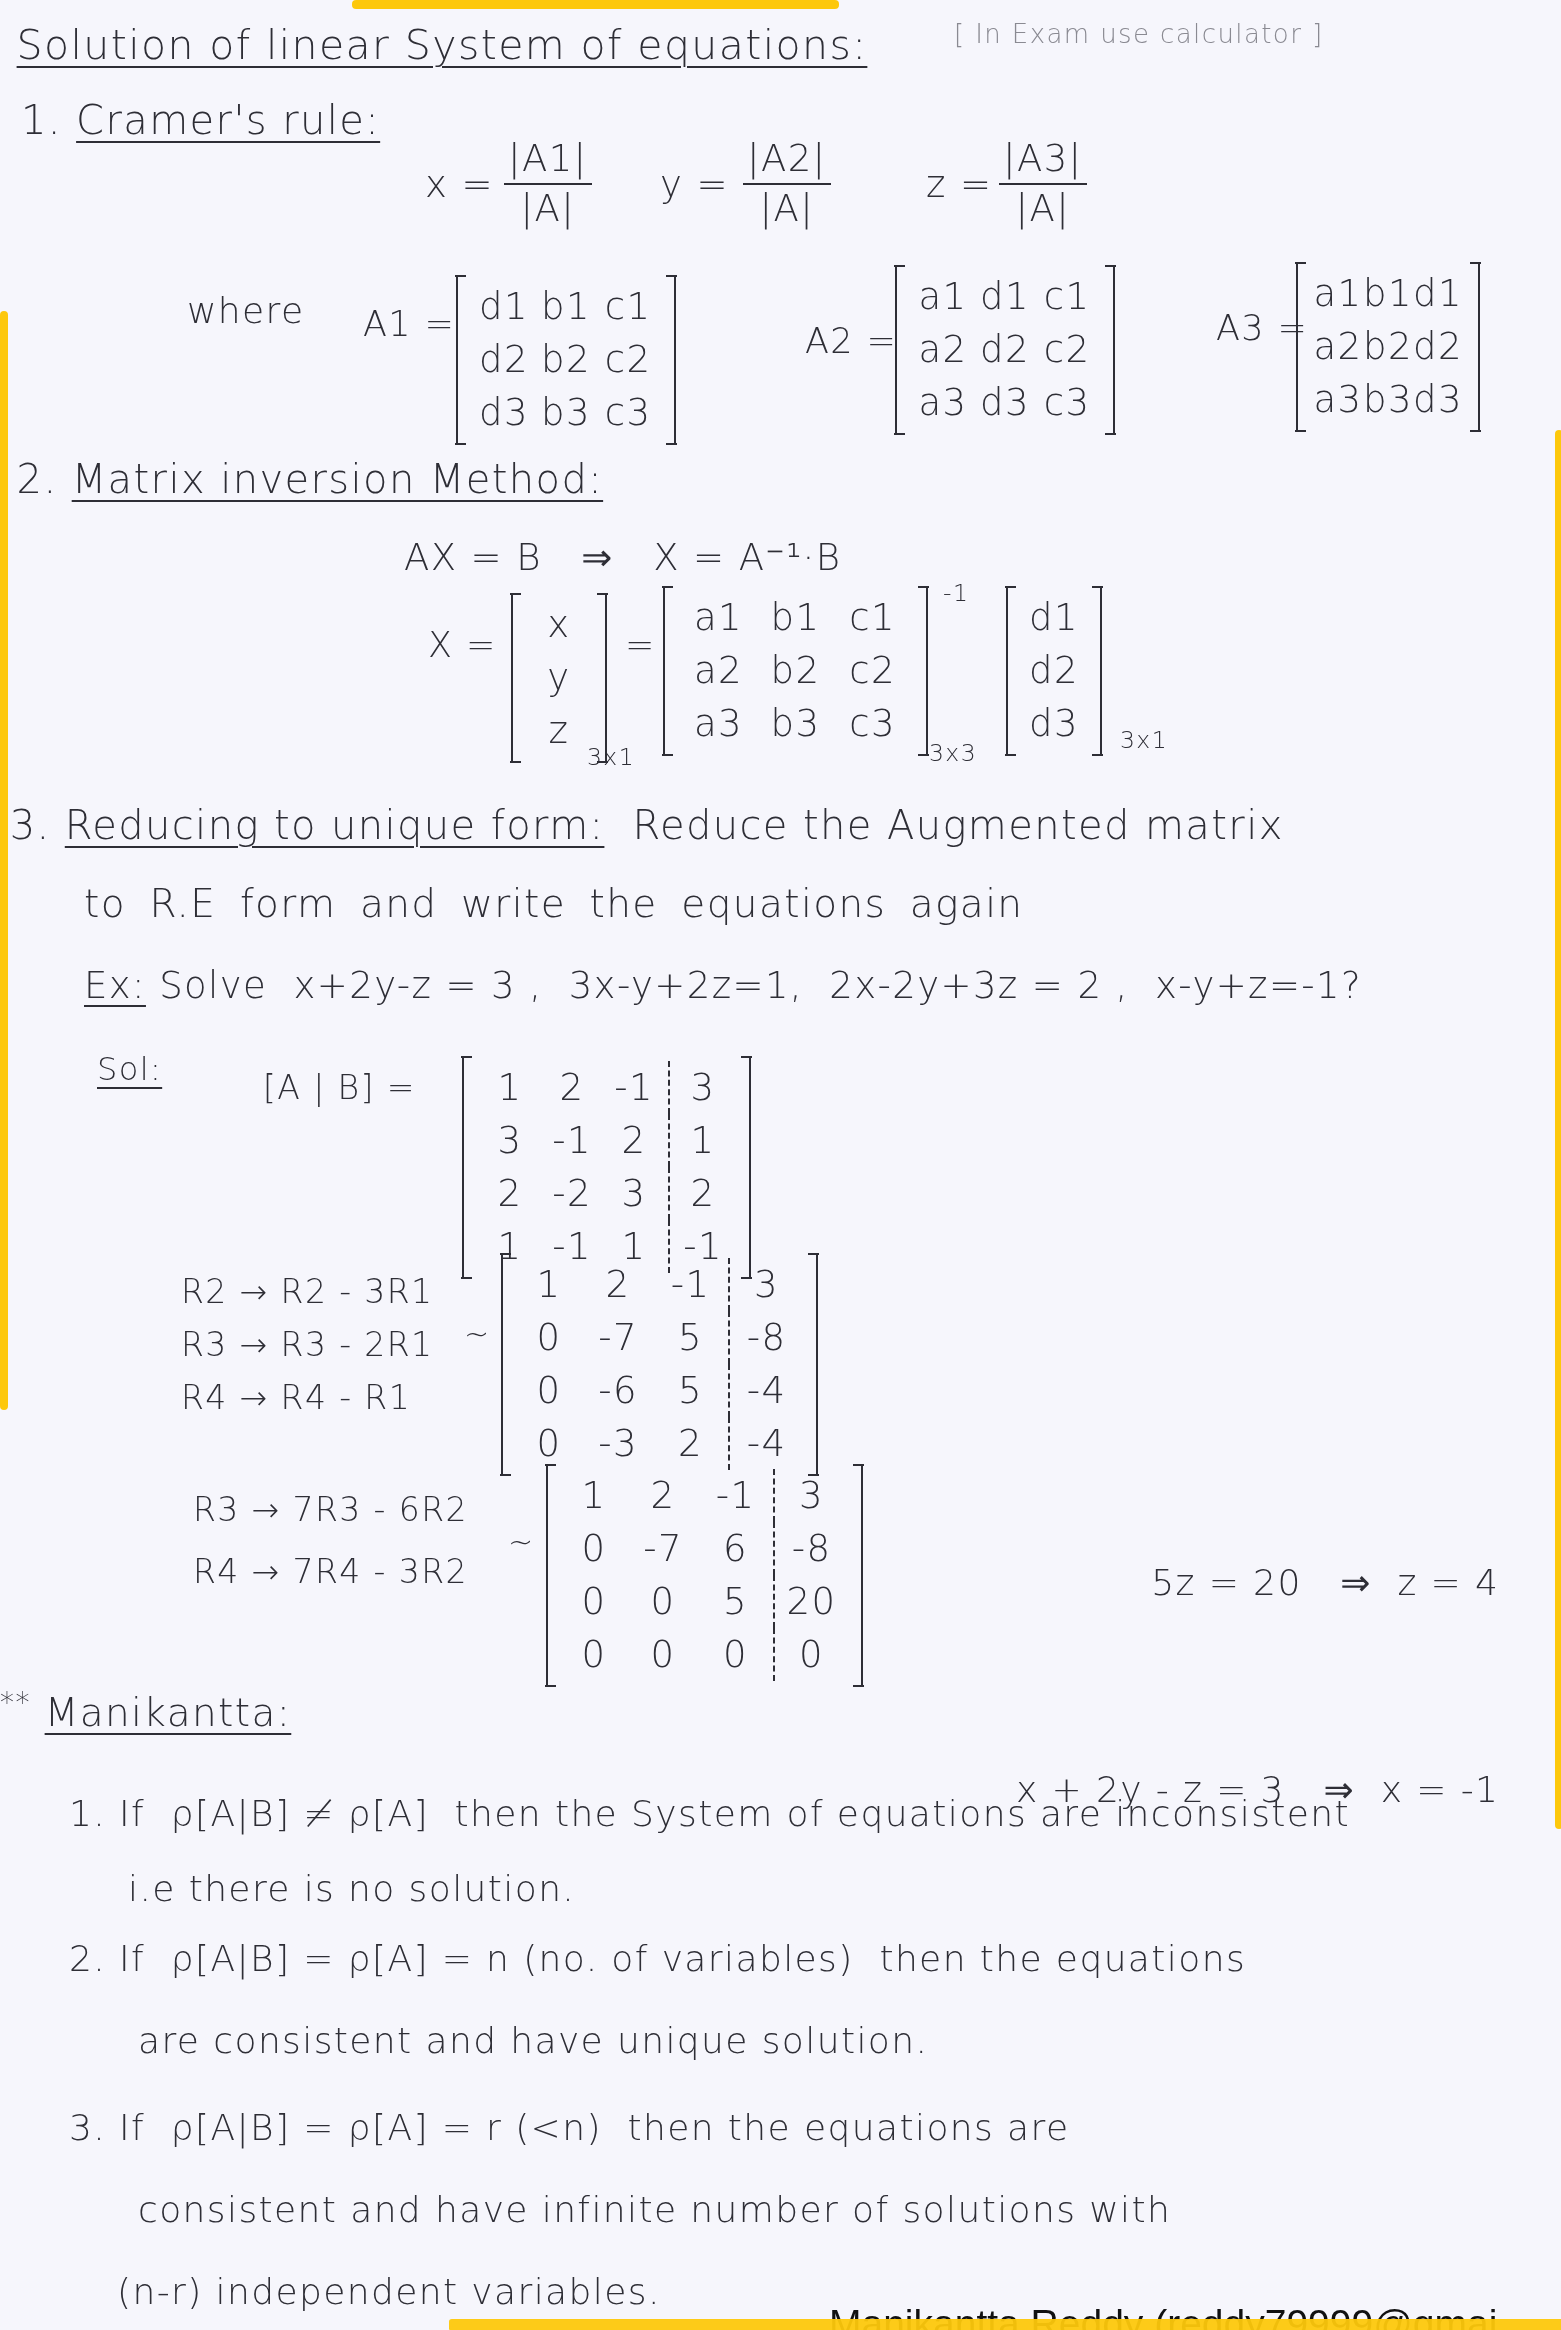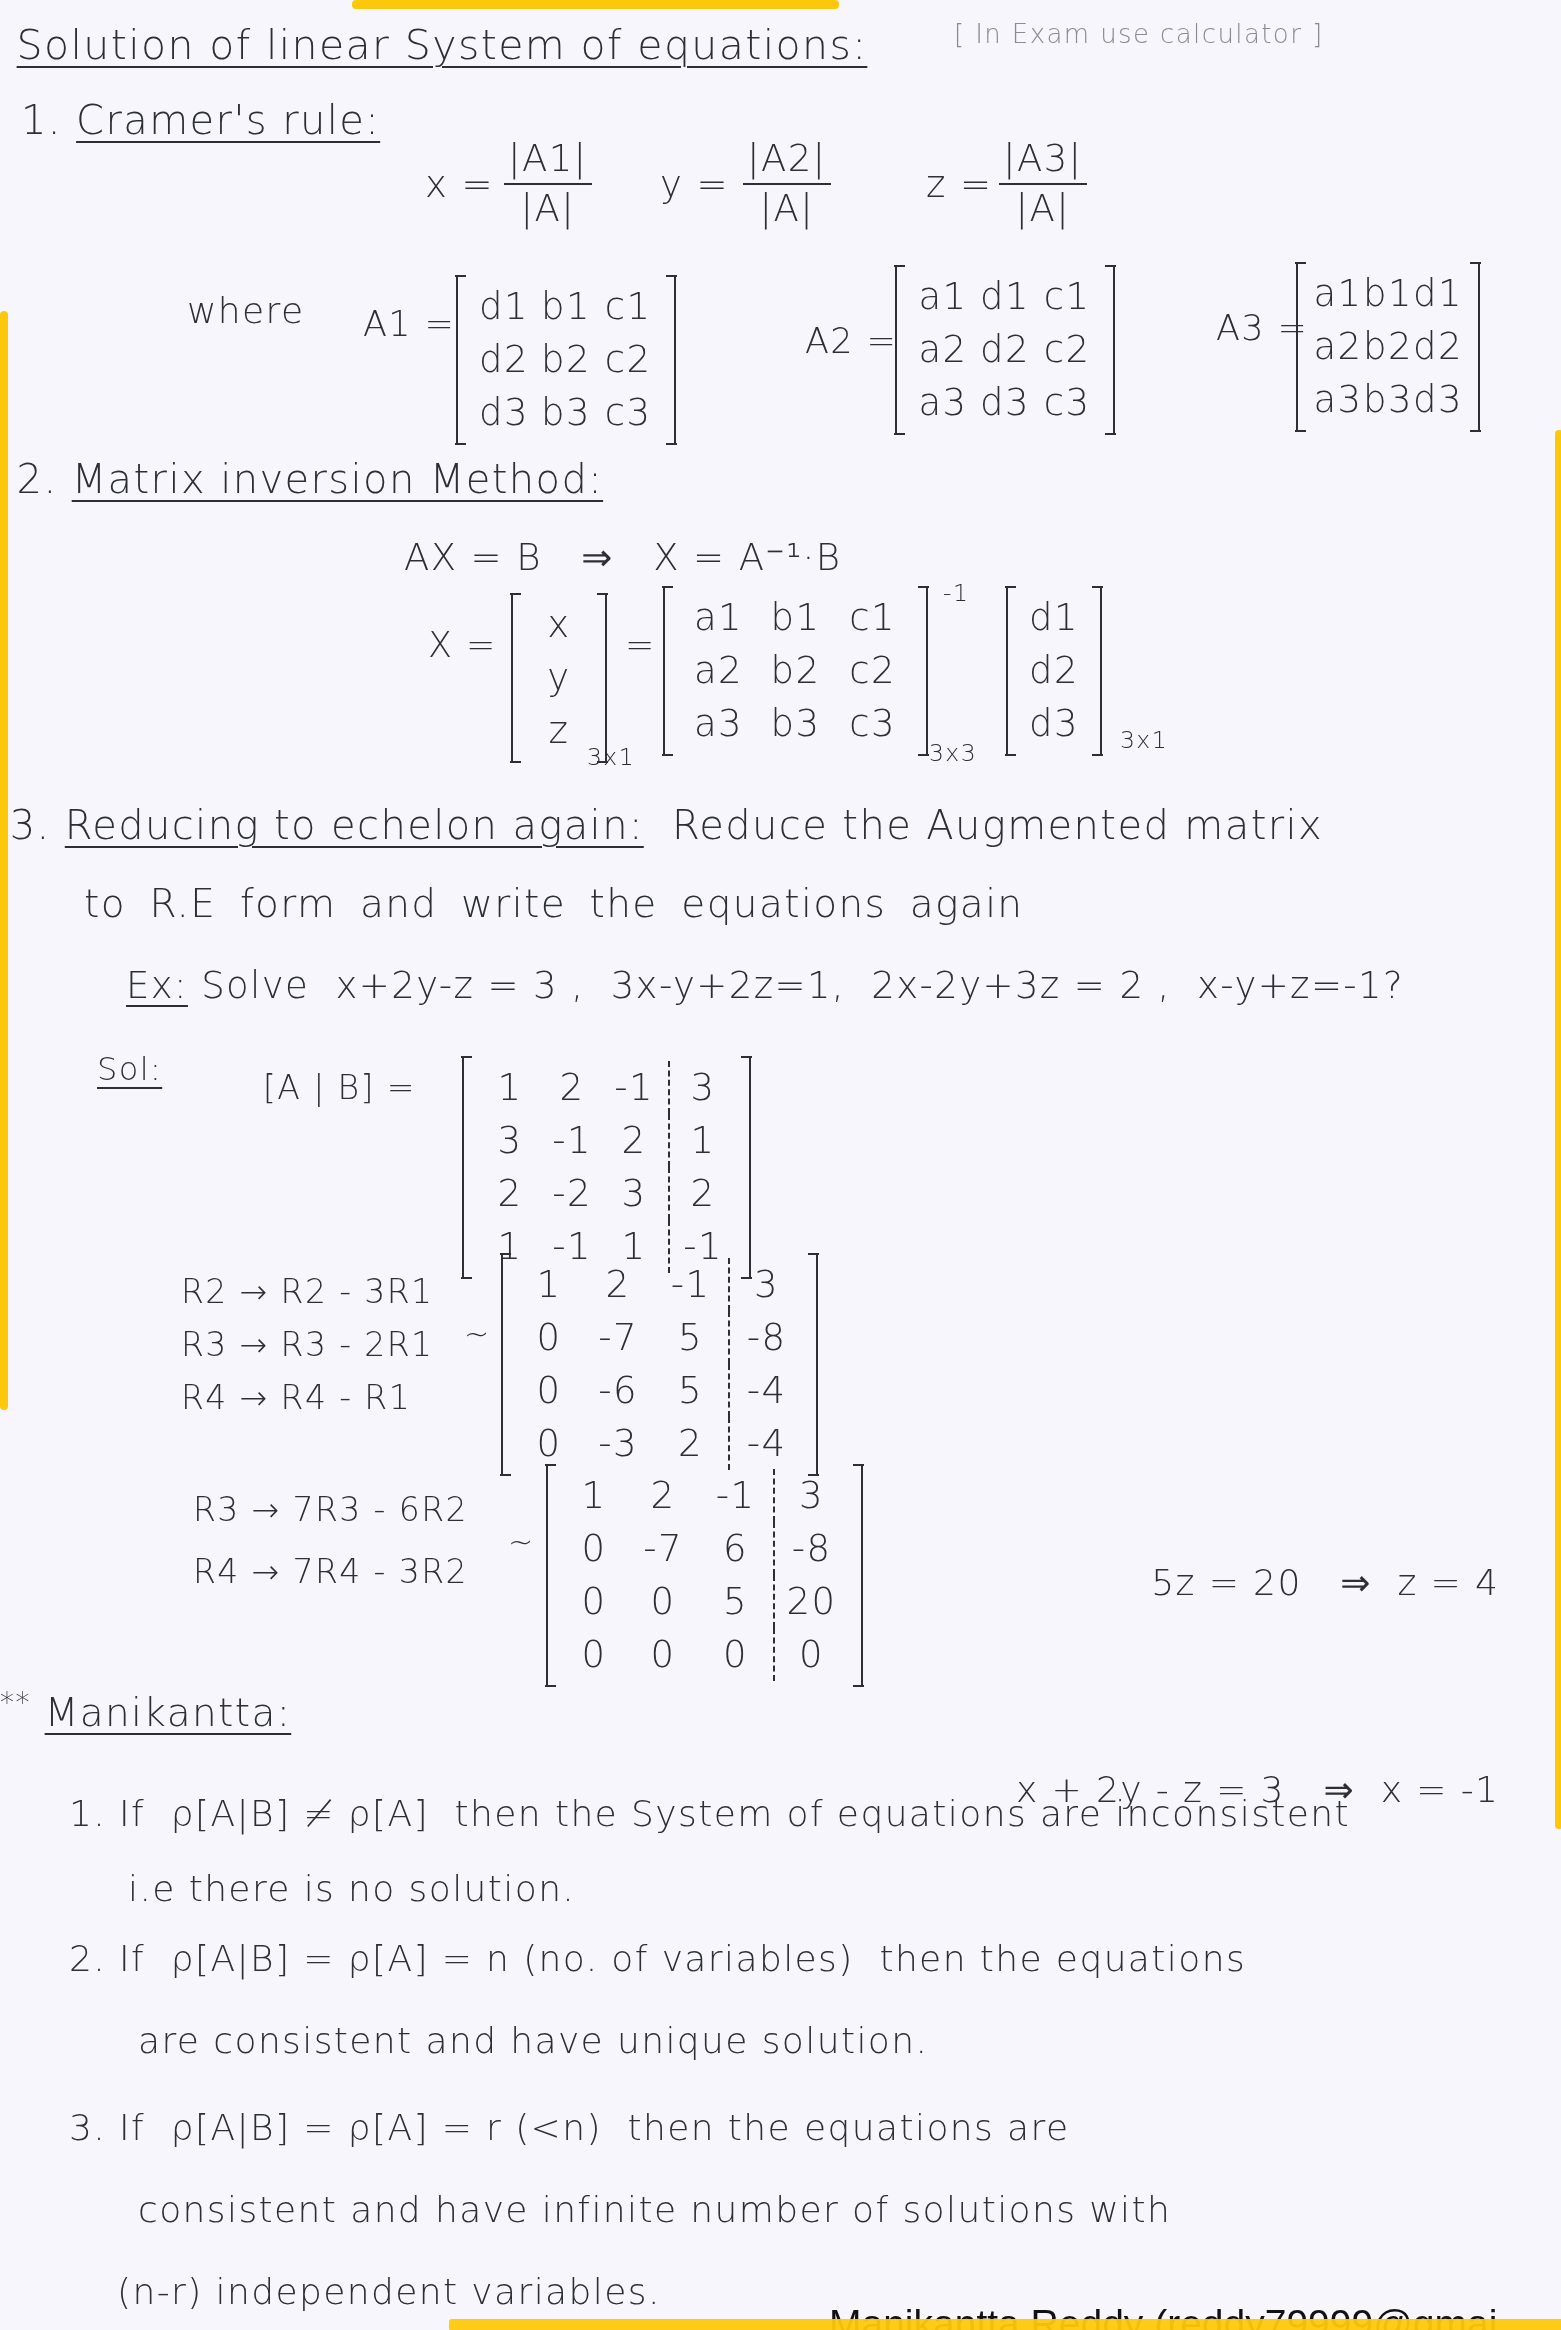--- a/index.html
+++ b/index.html
@@ -134,25 +134,25 @@
 <div class="txt hw sub" style="left:929px; top:739px;">3x3</div>
 <div class="mat hw" style="left:1006px; top:587px; grid-template-columns:62px;">
   <span class="cell">d1</span>
   <span class="cell">d2</span>
   <span class="cell">d3</span>
 </div>
 <div class="txt hw sub" style="left:1120px; top:726px;">3x1</div>
 
 <div class="txt hw" style="left:9.7px; top:802px; font-size:40px;">
   <span>3.</span>
-  <span class="u">Reducing to echelon again:</span>
+  <span class="u">Reducing to unique form:</span>
   <span style="margin-left:14px;">Reduce the Augmented matrix</span>
 </div>
 <div class="txt hw" style="left:84px; top:881px; font-size:39px; word-spacing:9.7px;">to R.E form and write the equations again</div>
-<div class="txt hw" style="left:84px; top:964px; font-size:37px;margin-left:42px;">
+<div class="txt hw" style="left:84px; top:964px; font-size:37px;">
   <span class="u">Ex:</span>
   <span style="white-space:pre;">Solve  x+2y-z = 3 ,  3x-y+2z=1,  2x-2y+3z = 2 ,  x-y+z=-1?</span>
 </div>
 
 <div class="txt hw" style="left:97px; top:1050px; font-size:32px;">
   <span class="u">Sol:</span>
 </div>
 <div class="txt hw" style="left:263px; top:1068px; font-size:33px;">[A | B] =</div>
 <div class="mat hw" style="left:462px; top:1057px; grid-template-columns:62px 62px 62px 7px 62px;">
   <span class="cell">1</span>

